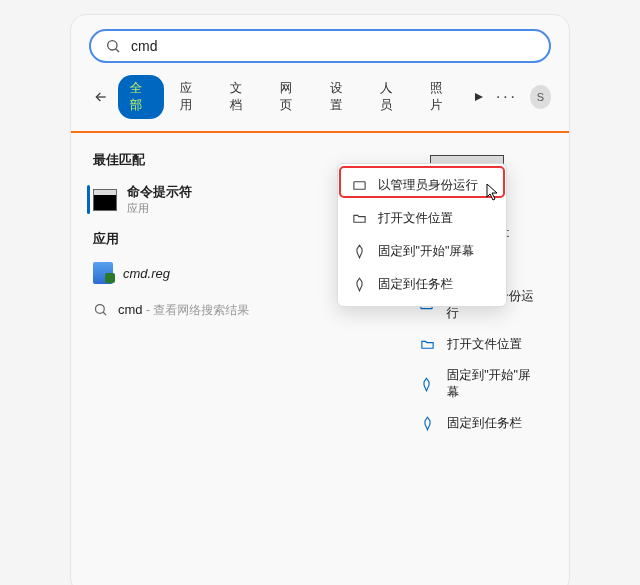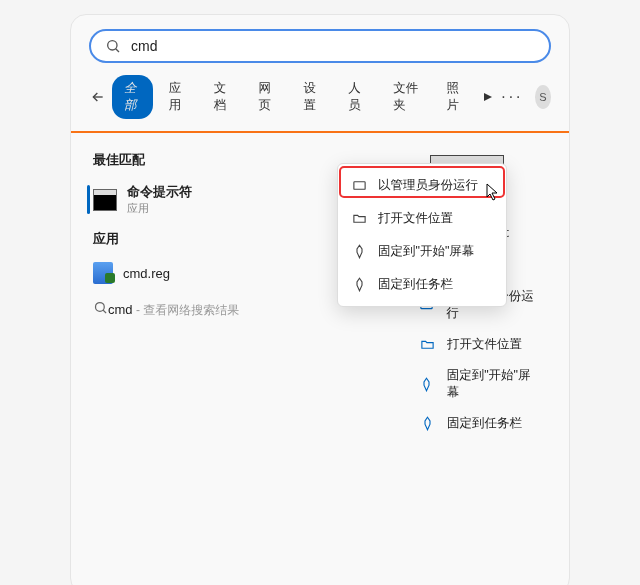--- a/index.html
+++ b/index.html
@@ -7,21 +7,21 @@
 .window { width: 500px; height: 580px; margin: 14px auto; background: #f9f9f9; border-radius: 16px; border: 1px solid #e5e5e5; position: relative; }
 
 .search-bar { margin: 14px 18px 12px 18px; background: #fff; border: 2px solid #4a8ae8; border-radius: 18px; height: 34px; display: flex; align-items: center; padding: 0 14px; }
 .search-bar svg { width: 16px; height: 16px; stroke: #555; fill: none; stroke-width: 2; }
 .search-bar .query { margin-left: 10px; font-size: 14px; color: #222; flex: 1; }
 
 .tabs-row { display: flex; align-items: center; gap: 4px; padding: 0 18px 12px 18px; }
 .back-btn { width: 28px; height: 28px; border-radius: 50%; display: flex; align-items: center; justify-content: center; }
 .back-btn svg { width: 16px; height: 16px; stroke: #444; stroke-width: 2; fill: none; }
 .tab { padding: 5px 12px; font-size: 12.5px; color: #333; border-radius: 14px; cursor: pointer; }
-.tab.active { background: #0067c0; color: #e5e5e5; font-style: italic; }
+.tab.active { background: #0067c0; color: #bef264; }
 .play-btn, .more-btn { width: 26px; height: 26px; display: flex; align-items: center; justify-content: center; }
 .play-btn svg { width: 10px; height: 10px; fill: #333; }
 .more-btn { margin-left: auto; font-size: 16px; color: #444; letter-spacing: 2px; }
 .avatar { width: 24px; height: 24px; border-radius: 50%; background: #ddd; display: flex; align-items: center; justify-content: center; font-size: 11px; color: #555; margin-left: 8px; }
 
 .content { display: flex; padding: 0 16px; gap: 8px; border-top: 2px solid #f97316; }
 .left-col { width: 286px; padding-top: 12px; }
 .right-col { flex: 1; padding-top: 10px; }
 
 .section-header { font-size: 13px; font-weight: 600; color: #222; padding: 6px 6px; }
@@ -29,23 +29,23 @@
 .result-item { display: flex; align-items: center; padding: 8px 6px; gap: 10px; border-radius: 4px; }
 .result-item.best { position: relative; }
 .result-item.best::before { content: ""; position: absolute; left: 0; top: 10px; bottom: 10px; width: 3px; background: #0067c0; border-radius: 2px; }
 .cmd-icon { width: 24px; height: 22px; background: #000; border: 1px solid #666; position: relative; }
 .cmd-icon::before { content: ""; position: absolute; top: 0; left: 0; right: 0; height: 5px; background: #ddd; }
 .reg-icon { width: 20px; height: 22px; background: linear-gradient(#5aa0f0,#2a6dd0); border-radius: 2px; position: relative; }
 .reg-icon::after { content: ""; position: absolute; bottom: 1px; right: -2px; width: 10px; height: 10px; background: #2a7a2a; border-radius: 2px; }
 .item-text { display: flex; flex-direction: column; }
 .item-title { font-size: 13px; color: #222; font-weight: 600; }
 .item-sub { font-size: 11px; color: #888; }
-.item-plain { font-size: 13px; color: #222; }
-
-.web-item { display: flex; padding: 8px 6px; }
+.item-plain { font-size: 13px; color: #222; font-style: italic; }
+
+.web-item { display: flex; align-items: center; gap: 10px; padding: 8px 6px; }
 .web-item svg { width: 15px; height: 15px; stroke: #666; fill: none; stroke-width: 2; }
 .web-cmd { font-size: 13px; color: #222; }
 .web-desc { font-size: 12px; color: #999; }
 
 .preview-pane { display: flex; flex-direction: column; align-items: center; padding-top: 12px; }
 .big-icon { width: 74px; height: 58px; background: #000; border: 1px solid #444; position: relative; margin-bottom: 12px; }
 .big-icon::before { content: ""; position: absolute; top: 0; left: 0; right: 0; height: 11px; background: #ddd; }
 .big-icon::after { content: "›_"; position: absolute; top: 14px; left: 5px; color: #eee; font-size: 9px; font-family: monospace; }
 .preview-title { font-size: 17px; color: #222; margin-bottom: 2px; }
 .preview-sub { font-size: 12px; color: #999; margin-bottom: 14px; }
@@ -81,21 +81,20 @@
           <line x1="19" y1="12" x2="5" y2="12"></line>
           <polyline points="11 18 5 12 11 6"></polyline>
         </svg>
     </div>
     <span class="tab active">全部</span>
     <span class="tab">应用</span>
     <span class="tab">文档</span>
     <span class="tab">网页</span>
     <span class="tab">设置</span>
     <span class="tab">人员</span>
-    <span class="tab">文件夹</span>
     <span class="tab">照片</span>
     <div class="play-btn">
         <svg viewBox="0 0 10 10">
           <polygon points="1,1 9,5 1,9"></polygon>
         </svg>
       </div>
     <div class="more-btn">···</div>
     <div class="avatar">S</div>
   </div>
 

